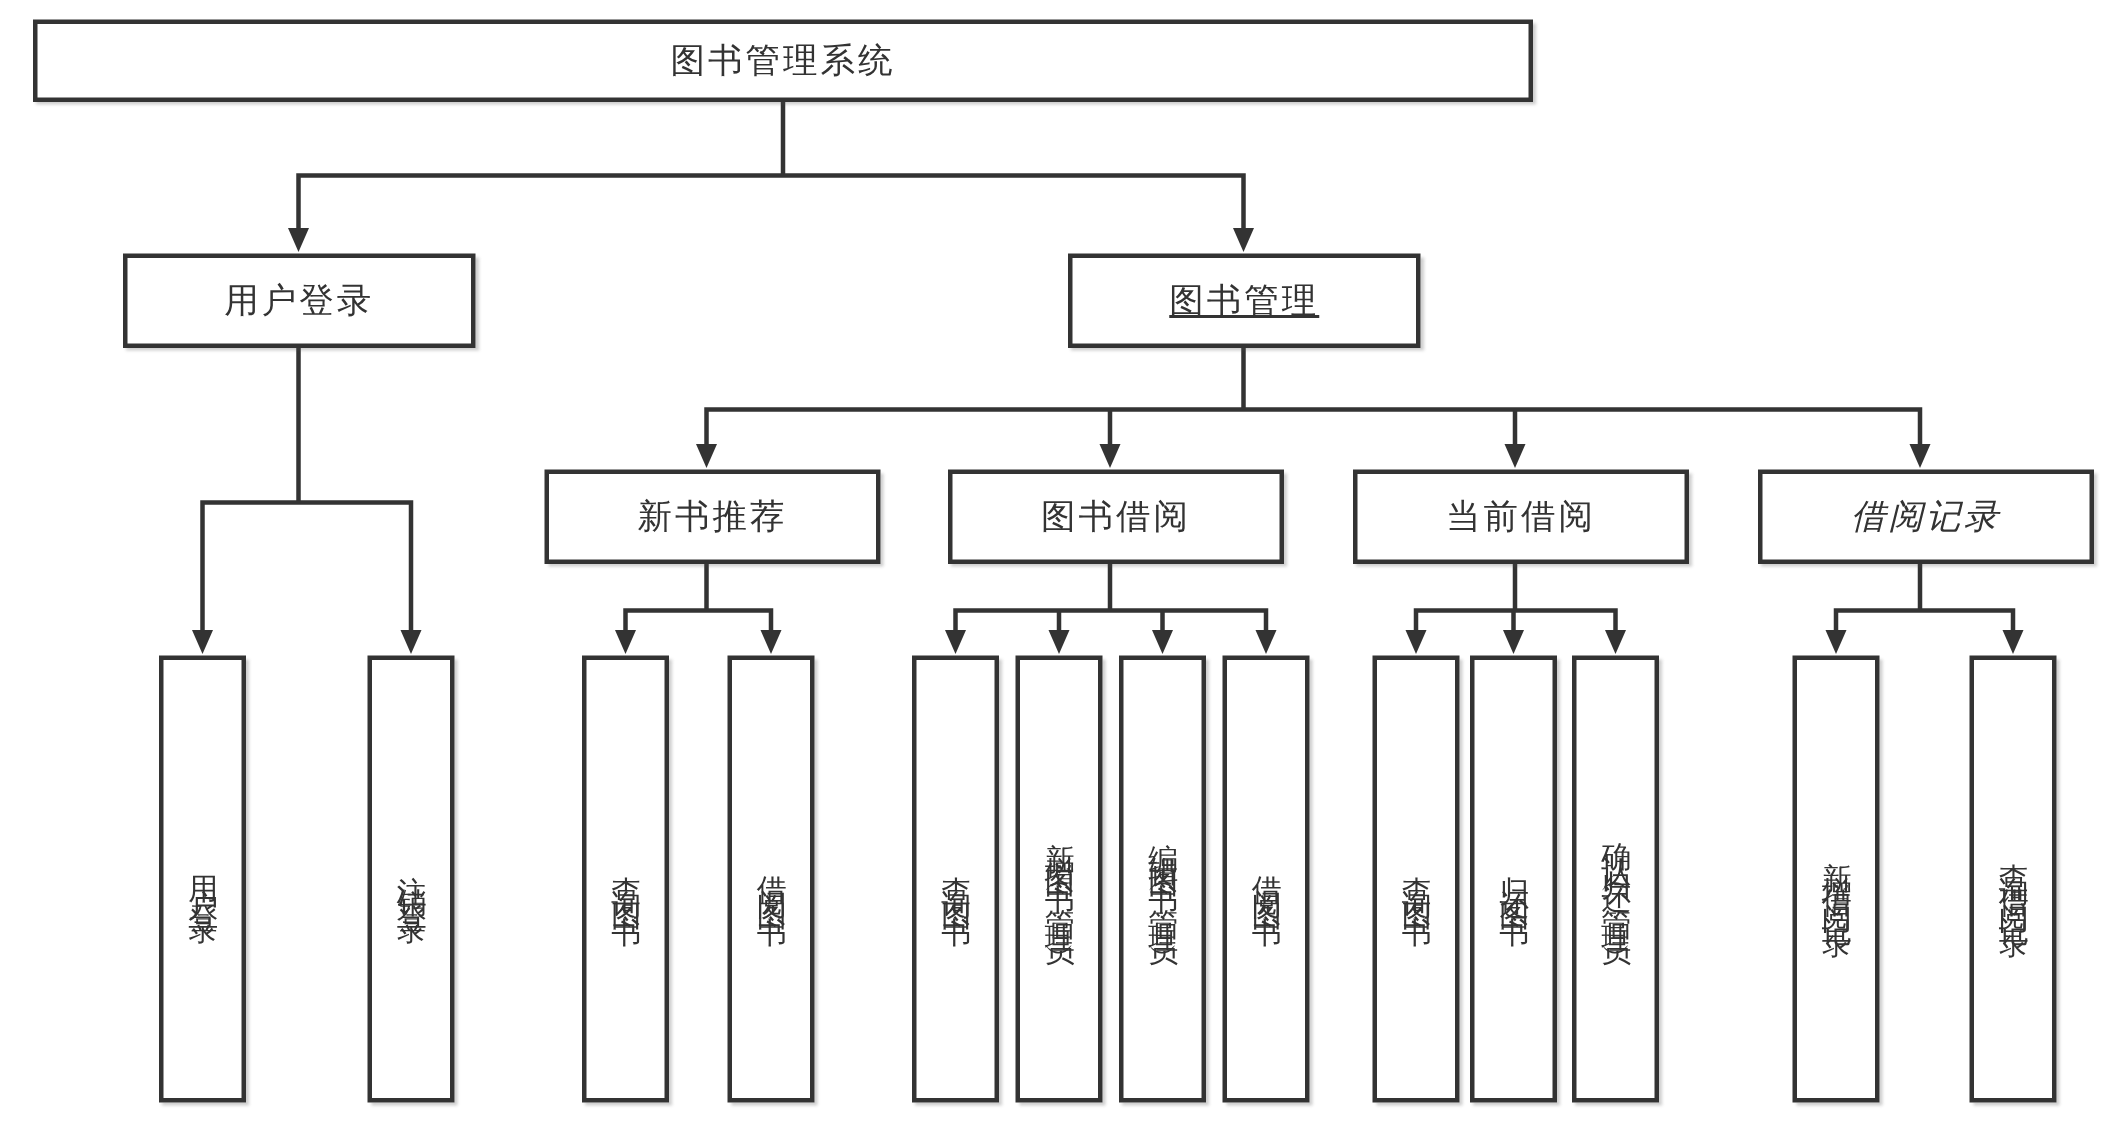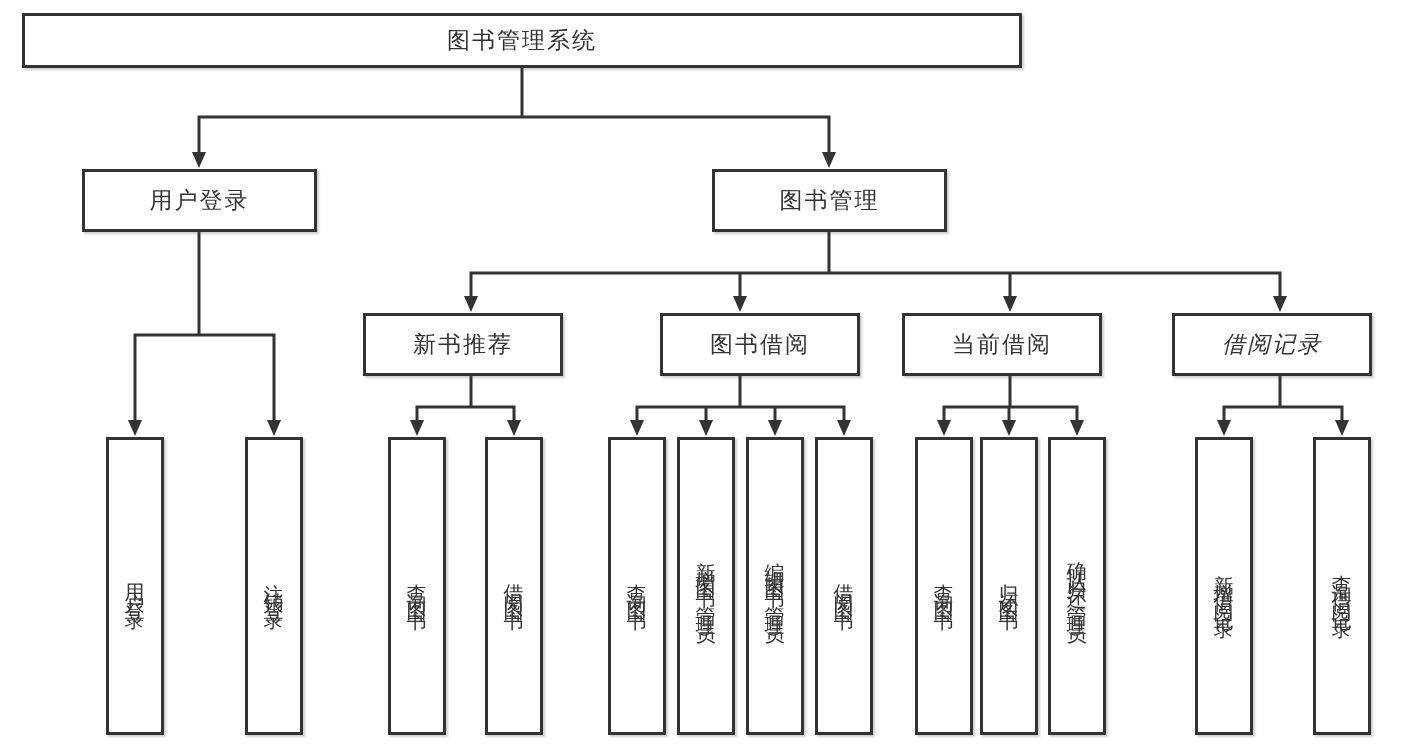--- a/index.html
+++ b/index.html
@@ -44,21 +44,21 @@
   .vnode .lbl {
     writing-mode: vertical-lr;
     text-orientation: mixed;
     font-size: 20px;
     letter-spacing: 9px;
     line-height: 1;
   }
   
   .root-node  { left: 22px;  top: 13px;  width: 1000px; height: 55px; text-align: center; }
   .l2         { top: 169px; width: 235px; height: 63px; }
-  .l3         { top: 313px; width: 200px; height: 63px; }
+  .l3         { top: 313px; width: 224px; height: 63px; }
   .l4         { top: 437px; width: 58px;  height: 298px; }
   #watermark {
     position: absolute;
     right: 13px;
     bottom: 11px;
     font-size: 20px;
     color: #b2b2b2;
     letter-spacing: 1px;
     z-index: 2;
     white-space: nowrap;
@@ -100,28 +100,28 @@
     </g>
   </svg>
 
   <div class="node hnode root-node">
     <span class="lbl">图书管理系统</span>
   </div>
 
   <div class="node hnode l2" style="left:82px;">
     <span class="lbl">用户登录</span>
   </div>
-  <div class="node hnode l2" style="left:712px;">
+  <div class="node hnode l2" style="left:712px;text-decoration:underline;">
     <span class="lbl">图书管理</span>
   </div>
 
   <div class="node hnode l3" style="left:363px;">
     <span class="lbl">新书推荐</span>
   </div>
-  <div class="node hnode l3" style="left:660px;">
+  <div class="node hnode l3" style="left:632px;">
     <span class="lbl">图书借阅</span>
   </div>
   <div class="node hnode l3" style="left:902px;font-family:Liberation Serif, serif;">
     <span class="lbl">当前借阅</span>
   </div>
   <div class="node hnode l3" style="left:1172px;font-style:italic;">
     <span class="lbl">借阅记录</span>
   </div>
 
   <div class="node vnode l4" style="left:106px;">

